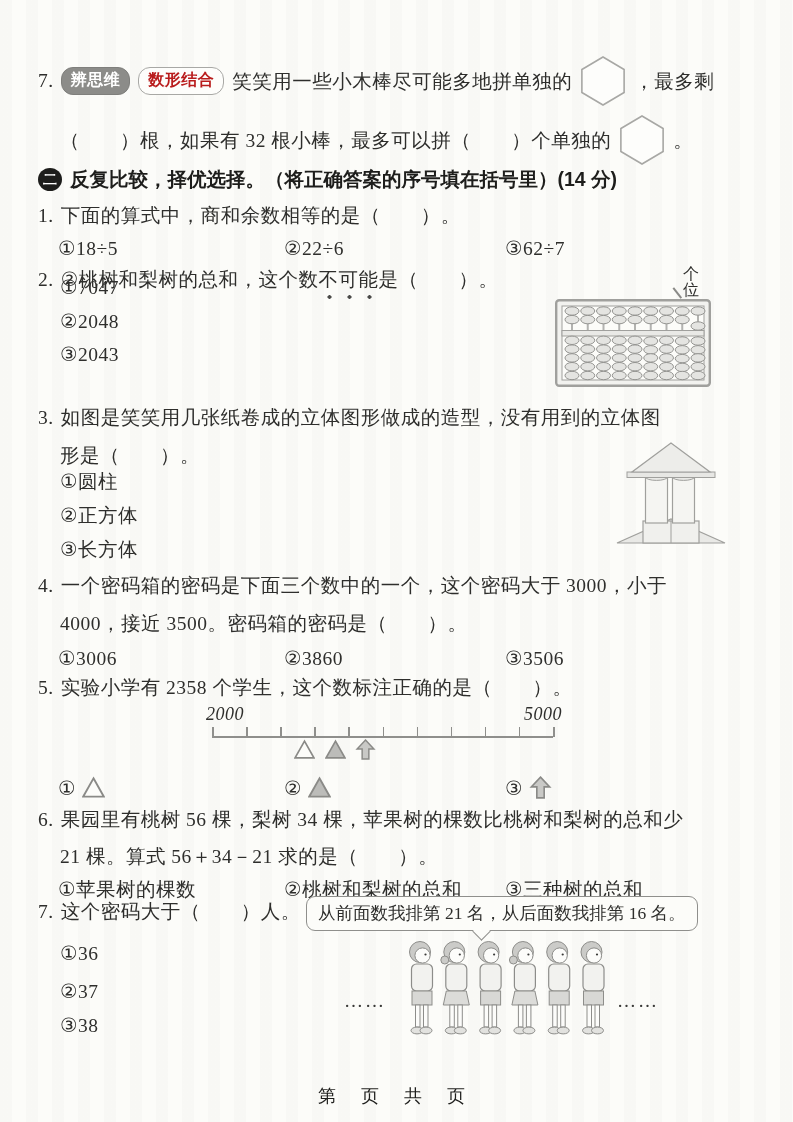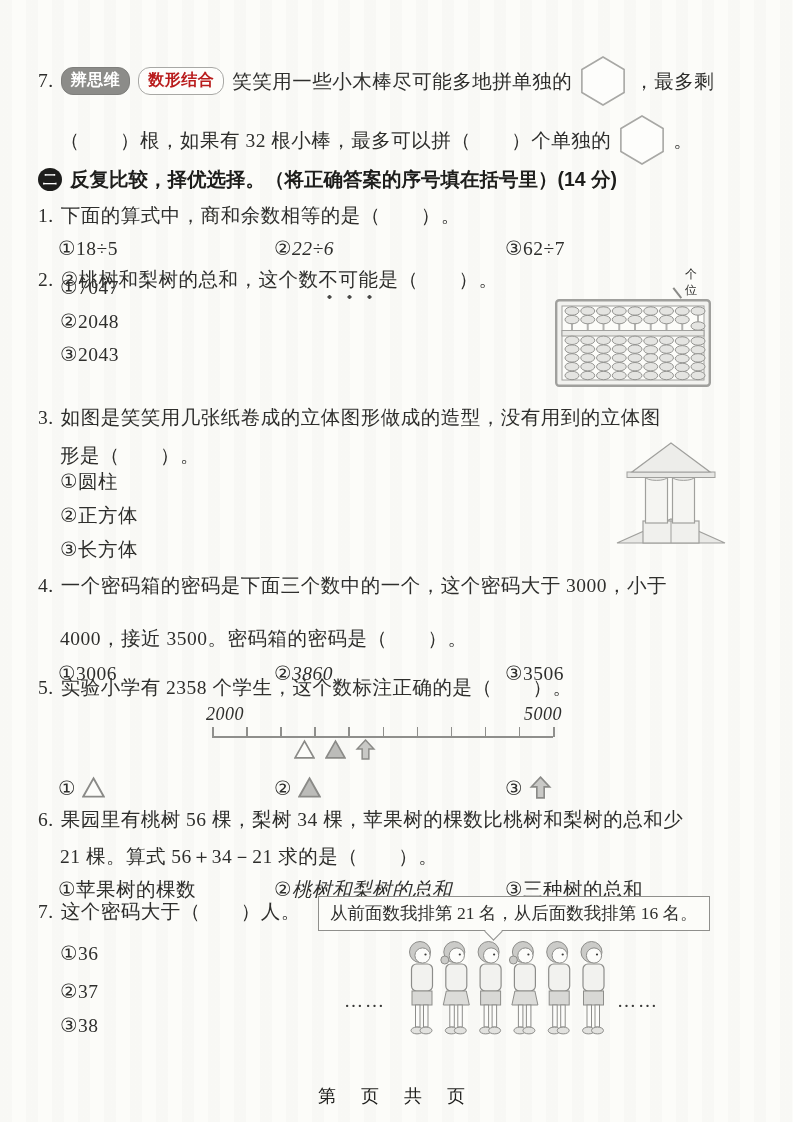--- a/index.html
+++ b/index.html
@@ -3,47 +3,47 @@
 <meta charset="utf-8">
 <style>
   html,body{margin:0;padding:0;background:#fcfcf9;}
   .page{position:relative;width:793px;height:1122px;margin:0 auto;background:#fcfcf9;
         background-image:repeating-linear-gradient(90deg,rgba(0,0,0,0.015) 0 12px,rgba(0,0,0,0) 12px 26px);
         font-family:"Liberation Serif","DejaVu Serif","DejaVu Sans",serif;color:#2e2e2c;overflow:hidden;}
   .q{position:absolute;left:38px;width:719px;font-size:19.5px;letter-spacing:0.5px;}
   .tline{display:flex;align-items:center;white-space:nowrap;}
   .row{position:relative;height:30px;}
   .row > span{position:absolute;white-space:nowrap;}
-  .c1{left:20px;} .c2{left:236px;font-style:italic;} .c3{left:467px;}
+  .c1{left:20px;} .c2{left:246px;} .c3{left:467px;}
   .optcol div{position:absolute;left:22px;white-space:nowrap;}
   .qnum{margin-right:7px;}
   .indent{padding-left:22px;}
   .badge{font-family:Liberation Sans, sans-serif;font-size:16px;font-weight:bold;
          border-radius:12px;padding:2px 9px 3px;margin-right:8px;white-space:nowrap;}
   .badge-filled{background:#8c8c89;color:#ffffff;border:1.5px solid #7f7f7c;}
   .badge-outline{background:#fdfdfb;color:#b91c1c;border:1.5px solid #a8a8a5;}
   .hex{margin:0 7px;flex:0 0 auto;}
   .sechead{position:absolute;left:38px;top:166px;display:flex;align-items:center;}
   .secnum{width:24px;height:23px;background:#1d1d1b;color:#fff;border-radius:50%;display:inline-flex;
           align-items:center;justify-content:center;font-size:14px;font-weight:bold;
           font-family:"Liberation Sans","DejaVu Sans",sans-serif;margin-right:8px;flex:0 0 auto;}
   .sectitle{font-family:"Liberation Sans","DejaVu Sans",sans-serif;font-weight:bold;font-size:19.5px;color:#1d1d1b;white-space:nowrap;}
   .emph{position:relative;}
   .emph::after{content:"";position:absolute;left:1px;right:0;bottom:-7px;height:6px;
          background-image:radial-gradient(circle,#4a4a48 1.7px,rgba(0,0,0,0) 2.1px);
          background-size:20px 6px;background-position:50% 0;background-repeat:repeat-x;}
   .abacus-wrap{position:absolute;left:517px;top:33px;}
-  .gw-label{position:absolute;left:644px;top:0px;width:18px;font-size:12px;line-height:16px;
+  .gw-label{position:absolute;left:644px;top:0px;width:18px;font-size:16px;line-height:16px;
             word-break:break-all;letter-spacing:0;text-align:center;}
   .gw-line{position:absolute;left:633px;top:26px;width:13px;height:1.5px;background:#8a8a87;transform:rotate(52deg);}
   .tower-wrap{position:absolute;left:574px;top:36px;}
   .nl-line{position:absolute;left:174px;top:62px;width:341px;height:2px;background:#8f8f8c;}
   .nl-label{position:absolute;top:30px;font-size:18px;font-style:italic;}
   .nl-left{left:168px;} .nl-right{left:486px;}
-  .bubble{position:absolute;left:280px;top:-2px;border:1.5px solid #8f8f8c;border-radius:0;
+  .bubble{position:absolute;left:268px;top:-2px;border:1.5px solid #8f8f8c;border-radius:9px;
           padding:4px 11px 5px;font-size:17.5px;white-space:nowrap;background:#fcfcf9;letter-spacing:0;}
   .bubble::after{content:"";position:absolute;left:168px;bottom:-7.5px;width:12px;height:12px;background:#fcfcf9;
           border-right:1.5px solid #8f8f8c;border-bottom:1.5px solid #8f8f8c;transform:rotate(45deg);}
   .kids-wrap{position:absolute;left:366px;top:40px;}
   .dots{position:absolute;top:92px;font-size:19px;letter-spacing:2px;color:#3a3a38;}
   .dotsL{left:306px;} .dotsR{left:579px;}
   .footer{position:absolute;left:0;top:1084px;width:100%;text-align:center;font-size:18px;
           font-family:"Liberation Sans","DejaVu Sans",sans-serif;color:#1d1d1b;letter-spacing:10px;}
   .icon-slot{display:inline-block;vertical-align:-4px;margin-left:6px;}
 </style>
@@ -212,21 +212,21 @@
         <polygon points="59,3 20,32 98,32" fill="#ededea" stroke="#a0a09d" stroke-width="1.2"></polygon>
       </svg>
     </div>
   </div>
 
   <div class="q" style="top:572px;">
     <div class="tline">
         <span class="qnum">4.</span>
       <span>一个密码箱的密码是下面三个数中的一个，这个密码大于 3000，小于</span>
       </div>
-    <div class="tline indent" style="margin-top:26px;">
+    <div class="tline indent" style="margin-top:11px;">
         <span>4000，接近 3500。密码箱的密码是（　　）。</span>
       </div>
     <div class="row" style="top:10px;">
       <span class="c1">①3006</span>
       <span class="c2">②3860</span>
       <span class="c3">③3506</span>
     </div>
   </div>
 
   <div class="q" style="top:674px;height:135px;">

